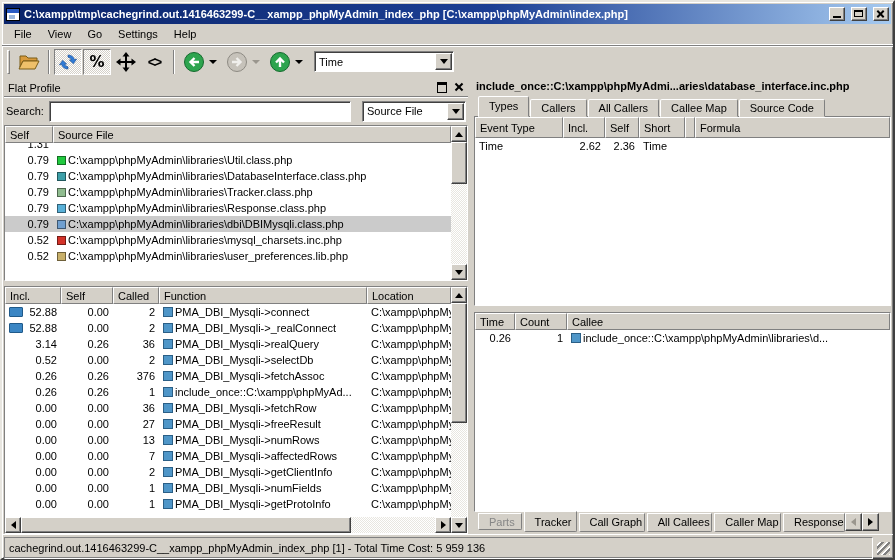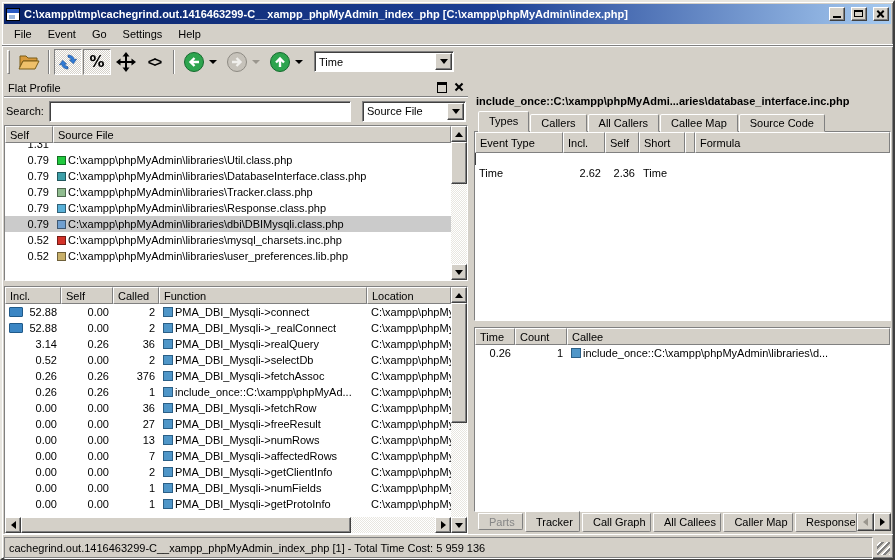--- a/index.html
+++ b/index.html
@@ -55,21 +55,21 @@
   .tri-down { width:0; height:0; border-left:4px solid transparent; border-right:4px solid transparent; border-top:5px solid #000; }
   .tri-up { width:0; height:0; border-left:4px solid transparent; border-right:4px solid transparent; border-bottom:5px solid #000; }
   .tri-left { width:0; height:0; border-top:4px solid transparent; border-bottom:4px solid transparent; border-right:5px solid #000; }
   .tri-right { width:0; height:0; border-top:4px solid transparent; border-bottom:4px solid transparent; border-left:5px solid #000; }
   .tri-left.dis { border-right-color:#9a968e; } 
 
   
   .main { flex:1; display:flex; overflow:hidden; }
   .left-panel { width:467px; flex:none; display:flex; flex-direction:column; padding:2px 1px 0 2px; }
   .splitter-v { width:5px; flex:none; }
-  .right-panel { flex:1; display:flex; flex-direction:column; padding:2px 2px 0 0; overflow:hidden;margin-top:15px; }
+  .right-panel { flex:1; display:flex; flex-direction:column; padding:2px 2px 0 0; overflow:hidden; }
 
   .dock-header { height:18px; display:flex; align-items:center; padding:0 2px 0 4px;
     border-bottom:1px solid #808080; box-shadow:0 1px 0 #fff; margin-bottom:2px; }
   .dock-header .t { flex:1; }
   .dock-btn { width:14px; height:13px; margin-left:3px; position:relative; }
   .dock-btn .float { position:absolute; inset:1px 2px 1px 2px; border:1px solid #000; border-top-width:3px; }
   .dock-btn .x1,.dock-btn .x2 { position:absolute; left:2px; top:5px; width:10px; height:2px; background:#000; }
   .dock-btn .x1{transform:rotate(45deg);} .dock-btn .x2{transform:rotate(-45deg);}
 
   .search-row { height:26px; display:flex; align-items:center; gap:5px; padding:1px 2px 3px 2px; }
@@ -114,28 +114,28 @@
   .flexcell { display:flex; align-items:center; }
   .fn-incl { justify-content:flex-end; }
   .fn-incl .barspace { margin-right:auto; }
 
   
   .detail-title { height:17px; font-weight:bold; white-space:nowrap; overflow:hidden; padding:1px 2px 0 2px; flex:none; }
   .tabs { display:flex; align-items:flex-end; height:21px; padding-left:4px; flex:none; position:relative; z-index:2; }
   .tab { height:18px; padding:2px 10px 0 10px; margin-right:1px; background:#d4d0c8;
     border:1px solid; border-color:#fff #808080 transparent #fff; border-radius:2px 2px 0 0; white-space:nowrap; }
   .tab.active { height:21px; padding-top:3px; margin-top:-3px; z-index:3; }
-  .types-box { height:190px; flex:none; margin-top:-1px;gap:12px; }
+  .types-box { height:190px; flex:none; margin-top:-1px; }
   .ty-c0{width:88px;} .ty-c1{width:42px;} .ty-c2{width:34px;} .ty-c3{width:46px;} .ty-c4{width:10px;} .ty-c5{flex:1 1 auto;}
   .th.tall { height:21px; line-height:19px; }
   .gap6 { height:6px; flex:none; }
   .callees-box { flex:1; }
   .ca-c0{width:40px;} .ca-c1{width:52px;} .ca-c2{flex:1 1 auto;}
 
-  .bottom-tabs { height:22px; flex:none; display:flex; align-items:flex-start; padding:1px 0 0 4px; position:relative; }
+  .bottom-tabs { height:22px; flex:none; display:flex; align-items:flex-start; padding:1px 12px 0 4px; position:relative; }
   .btab { height:19px; padding:2px 10px 0 10px; margin-right:2px; background:#d4d0c8;
     border:1px solid; border-color:#fff #808080 #808080 #fff; border-radius:0 0 2px 2px; white-space:nowrap; overflow:hidden; }
   .btab.active { height:21px; margin-top:-2px; padding-top:4px; }
   .btab.disabled { color:#868686; height:17px; }
   .btab.clipped { max-width:62px; margin-right:0; }
   .btab-scroll { margin-left:auto; display:flex; flex:none; }
   .btab-scroll .sb-btn { height:18px; width:17px; }
 
   
   .statusbar { height:24px; flex:none; display:flex; align-items:stretch; padding:2px 2px 2px 2px; gap:2px; border-top:1px solid #fff; }
@@ -159,21 +159,21 @@
         <div class="box"></div>
       </div>
     <div class="win-btn">
         <div class="x1"></div>
         <div class="x2"></div>
       </div>
   </div>
 
   <div class="menubar" id="menubar">
       <div class="menu-item">File</div>
-      <div class="menu-item">Event</div>
+      <div class="menu-item">View</div>
       <div class="menu-item">Go</div>
       <div class="menu-item">Settings</div>
       <div class="menu-item">Help</div>
     </div>
 
   <div class="toolbar">
     <div class="tb-handle"></div>
     <div class="tb-btn">
       <svg width="22" height="18" viewBox="0 0 22 18">
         <path d="M2 3h6l2 2h9v3H5L2 14z" fill="#d89a3c" stroke="#7a5c16"></path>

